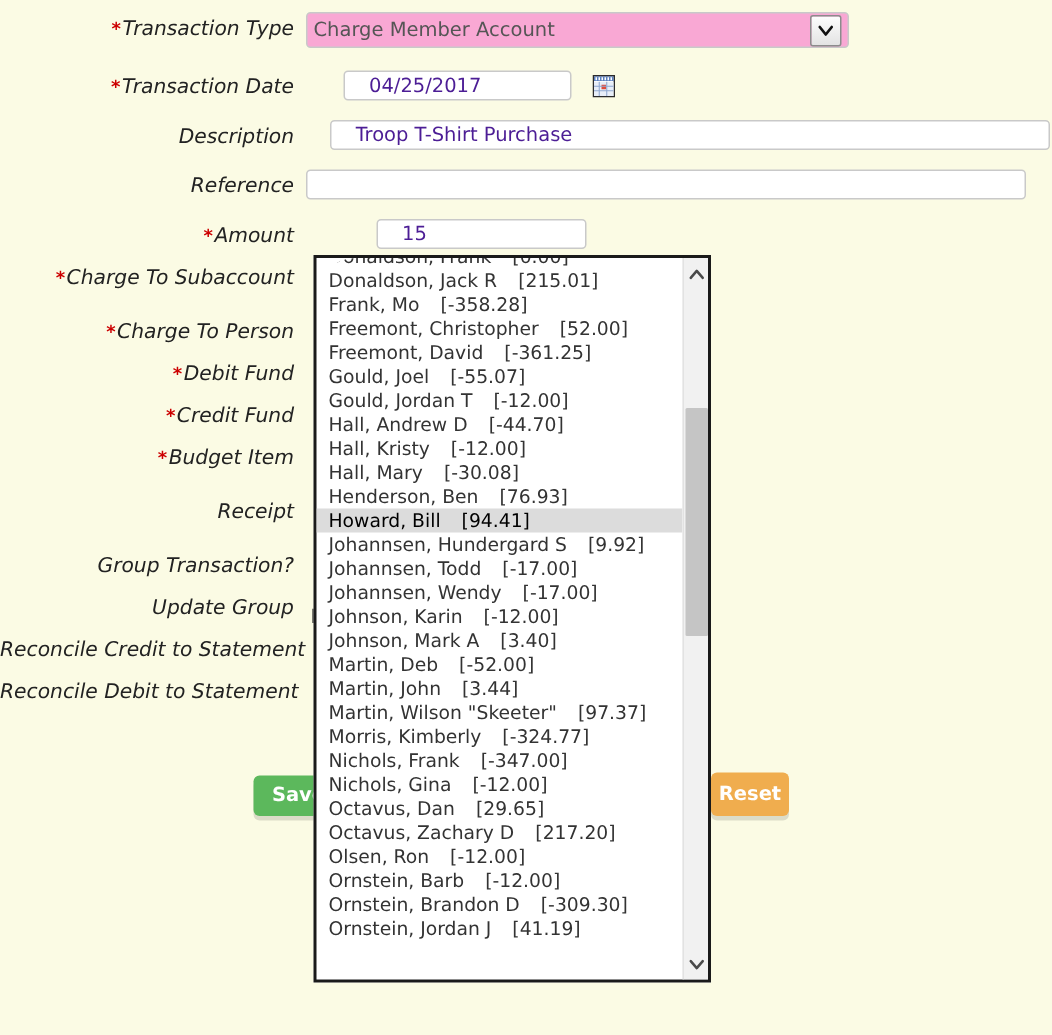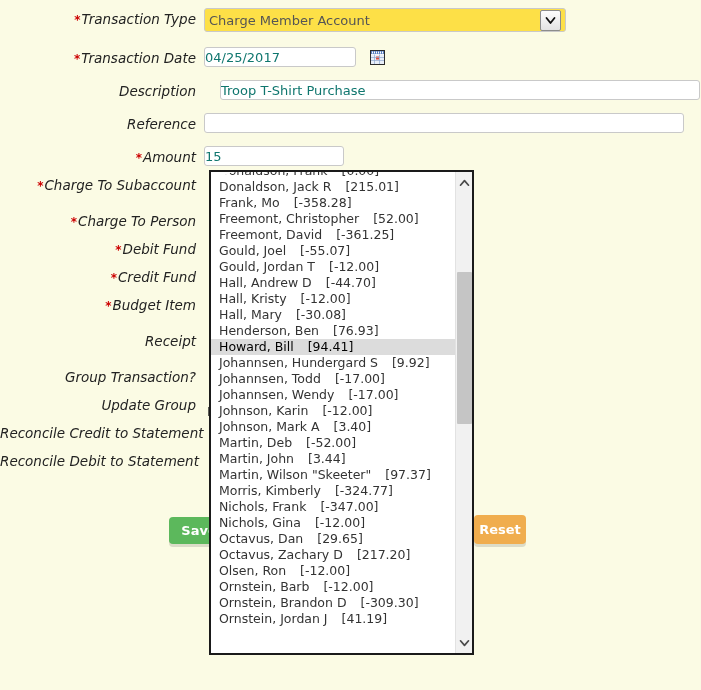--- a/index.html
+++ b/index.html
@@ -53,36 +53,36 @@
   }
 
   
   .txt {
     height: 20px;
     border: 1px solid #c9c9c9;
     border-radius: 3px;
     background: #fff;
     font-family: "DejaVu Sans", sans-serif;
     font-size: 13px;
-    color: #0f766e;
-    padding: 0 0;
+    color: #4c1d95;
+    padding: 0 16px;
     box-sizing: border-box;
     outline: none;
     vertical-align: top;
   }
   .txt.w-date { width: 152px; }
   .txt.w-wide { width: 480px; }
   .txt.w-amt  { width: 140px; }
 
   .sel {
     width: 362px;
     height: 24px;
     border: 1px solid #c9c9c9;
     border-radius: 3px;
-    background: #fde047;
+    background: #f9a8d4;
     font-family: "DejaVu Sans", sans-serif;
     font-size: 13px;
     color: #555;
     padding: 0 4px;
     box-sizing: border-box;
     position: relative;
     display: flex;
     align-items: center;
   }
   .sel .sel-text { flex: 1; overflow: hidden; white-space: nowrap; }
@@ -285,21 +285,21 @@
         <span class="sel-text">Charge Member Account</span>
         <span class="sel-arrow">
           <svg width="11" height="9" viewBox="0 0 11 9">
               <path d="M1.5 2 L5.5 7 L9.5 2" stroke="#111" stroke-width="1.8" fill="none" stroke-linecap="round" stroke-linejoin="round"></path>
             </svg>
         </span>
       </div>
     </div>
   </div>
 
-  <div class="row" style="height:28px;padding-top:5px;">
+  <div class="row" style="height:28px;padding-top:5px;gap:25px;">
     <div class="label"><span class="star">*</span><span>Transaction Date</span></div>
     <div class="field">
       <input class="txt w-date" type="text" value="04/25/2017" style="">
       <span class="cal-icon">
         <svg width="15" height="15" viewBox="0 0 15 15">
           <rect x="0.5" y="0.5" width="14" height="14" fill="#ffffff" stroke="#2b2b2b"></rect>
           <rect x="1" y="1" width="13" height="3" fill="#5a7fbf"></rect>
           <rect x="2" y="1.5" width="1" height="2" fill="#ffffff"></rect>
             <rect x="4" y="1.5" width="1" height="2" fill="#ffffff"></rect>
           <rect x="6" y="1.5" width="1" height="2" fill="#ffffff"></rect>
@@ -321,21 +321,21 @@
     </div>
   </div>
 
   <div class="row" style="height:28px;padding-top:5px;">
     <div class="label"><span>Reference</span></div>
     <div class="field">
       <input class="txt w-wide" type="text" value="" style="">
     </div>
   </div>
 
-  <div class="row" style="height:28px;padding-top:5px;">
+  <div class="row" style="height:28px;padding-top:5px;gap:47px;">
     <div class="label"><span class="star">*</span><span>Amount</span></div>
     <div class="field">
       <input class="txt w-amt" type="text" value="15" style="">
     </div>
   </div>
 
   <div class="row" style="height:28px;padding-top:0;">
     <div class="label"><span class="star">*</span><span>Charge To Subaccount</span></div>
     <div class="field"></div>
   </div>

